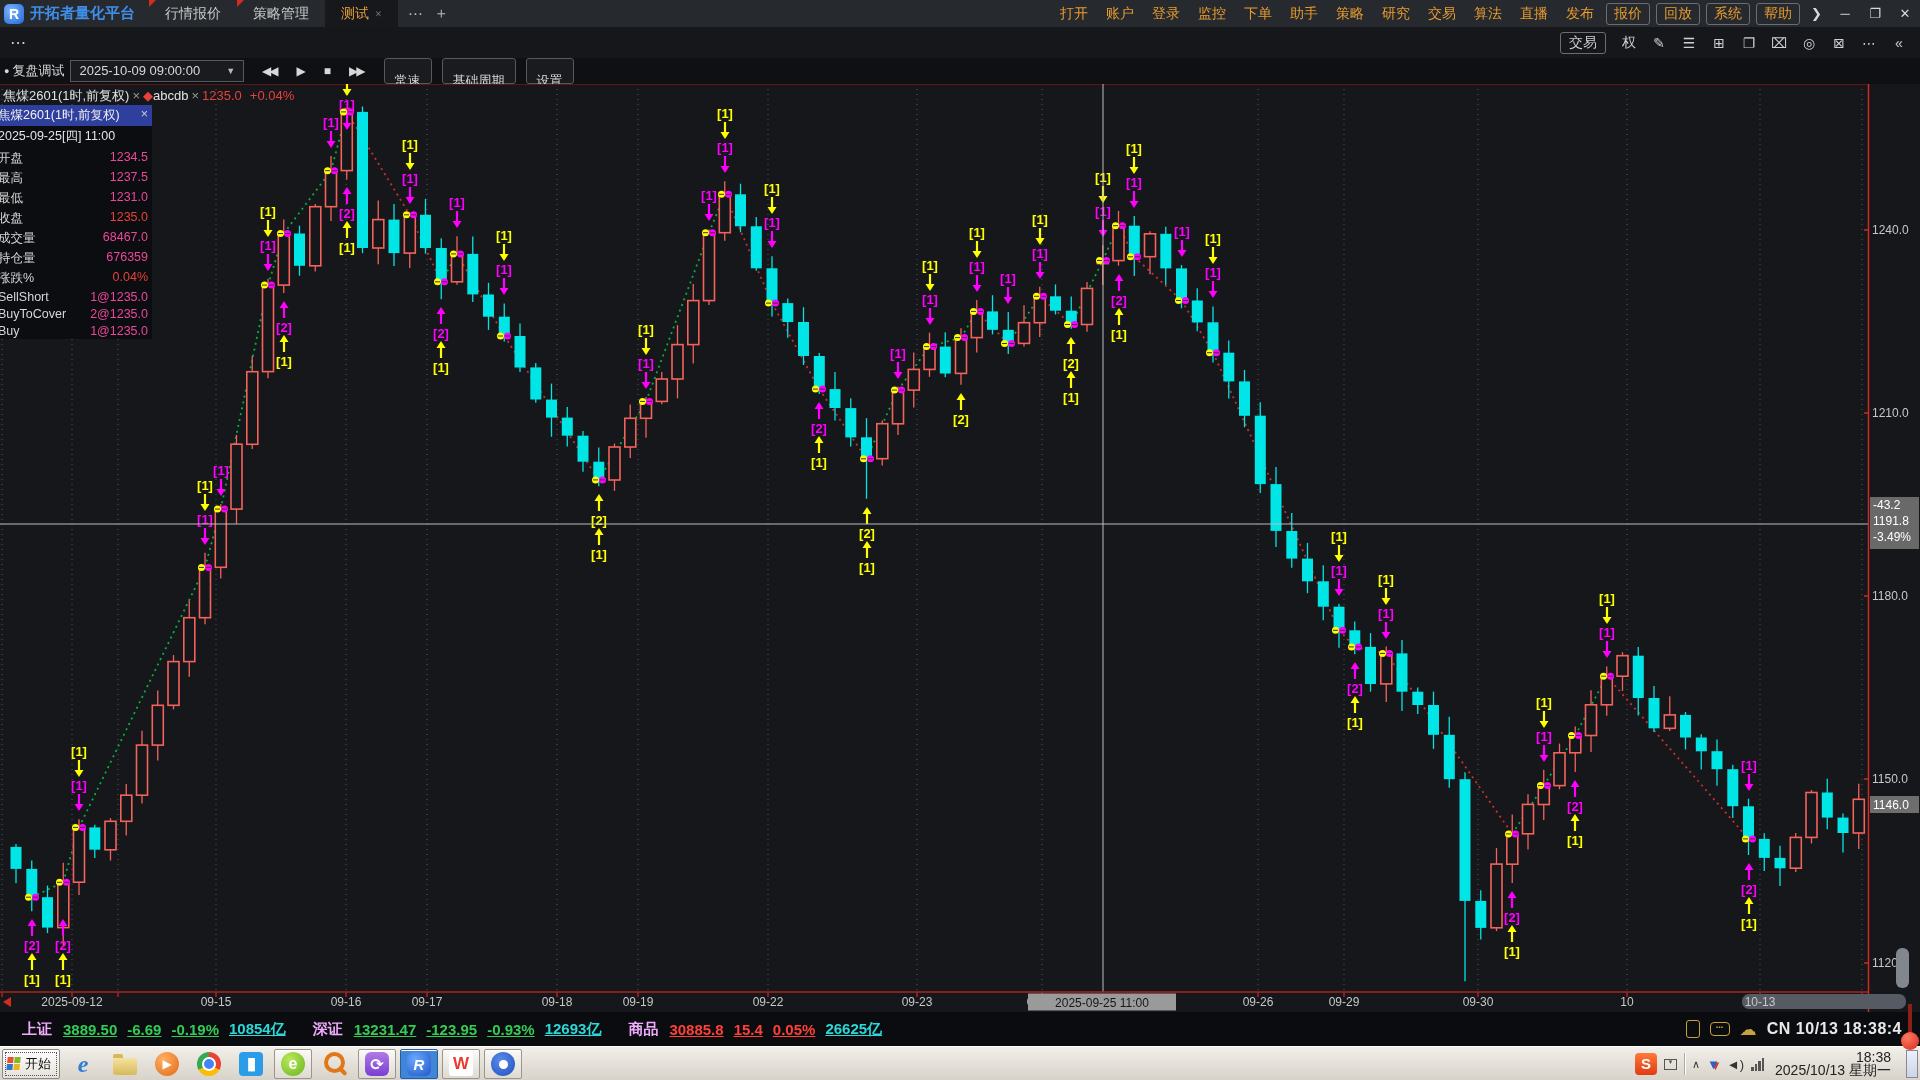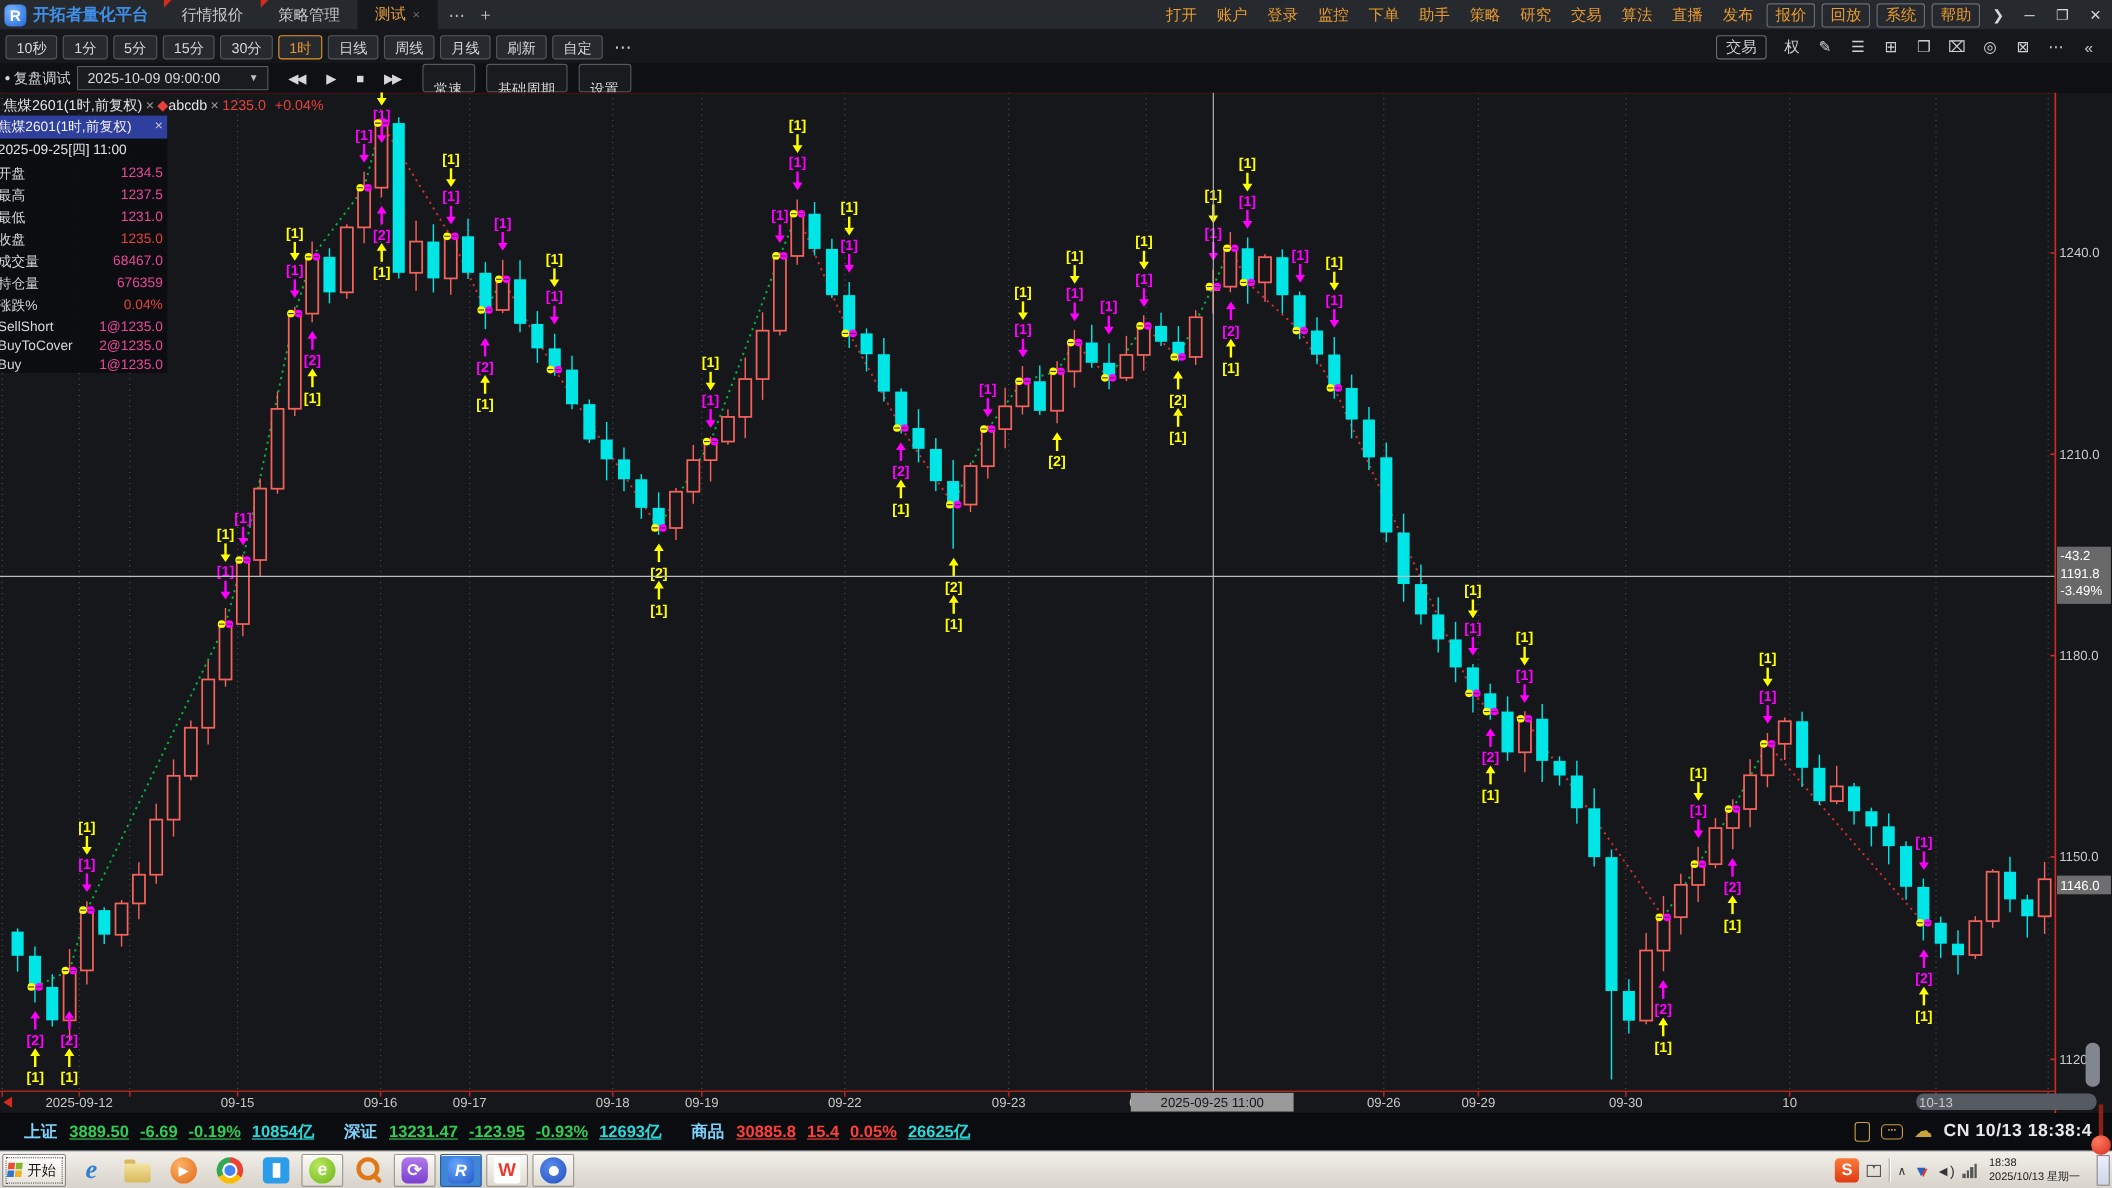--- a/index.html
+++ b/index.html
@@ -58,21 +58,21 @@
               background:rgba(10,12,16,.88);font-size:12.5px;}
   #info-panel .ip-head{background:#2e3f9e;color:#f0f0f0;padding:2px 4px;display:flex;justify-content:space-between;}
   #info-panel .ip-head .x{color:#cfcfcf;}
   #info-panel .ip-date{color:#e4e4e4;padding:2px 4px 3px;}
   .ip-row{display:flex;justify-content:space-between;padding:1.5px 4px;color:#d6d6d6;}
   .ip-row .v{color:#ec4899;}
   .ip-row .v.red{color:#e8413c;}
 
   
   #statusbar{top:1012px;height:34px;background:#0a0c10;display:flex;align-items:center;font-size:15px;font-weight:bold;}
-  .sb-name{color:#7dd3fc;margin:0 6px 0 22px;}
+  .sb-name{color:#f0abfc;margin:0 6px 0 22px;}
   .sb-val{margin:4px 5px;text-decoration:underline;}
   .sb-val.g{color:#33cc55;} .sb-val.r{color:#ff4038;} .sb-val.c{color:#2dd8d8;}
   #sb-right{margin-left:auto;display:flex;align-items:center;gap:10px;margin-right:4px;}
   .sbi{display:inline-block;border:1.5px solid #c8a23c;border-radius:3px;}
   .sbi.monitor{width:12px;height:16px;}
   .sbi.bubble{width:18px;height:12px;border-radius:4px;color:#c8a23c;font-size:8px;line-height:9px;text-align:center;font-weight:bold;}
   .sbi.cloud{border:none;color:#c8a23c;font-size:17px;font-weight:normal;}
   #sb-clock{color:#e8e8e8;font-size:16px;letter-spacing:.5px;margin-right:14px;white-space:nowrap;}
   #pin{position:absolute;right:8px;top:-8px;width:4px;height:36px;background:#8b2018;z-index:3;}
   #pin::after{content:"";position:absolute;left:-7px;bottom:-10px;width:18px;height:18px;border-radius:50%;
@@ -111,21 +111,21 @@
   .ai.qq{border-radius:50%;background:radial-gradient(circle at 40% 35%,#5a8ae8,#2050c0);position:relative;}
   .ai.qq::after{content:"";width:9px;height:9px;border-radius:50%;background:#fff;}
   #tray{margin-left:auto;display:flex;align-items:center;gap:7px;height:100%;}
   #sogou{width:22px;height:22px;border-radius:4px;background:linear-gradient(#ff7a3c,#e03a12);
          color:#fff;font-weight:bold;font-size:15px;text-align:center;line-height:22px;}
   .tray-sep{width:1px;height:22px;background:#aaa;box-shadow:1px 0 0 #fff;}
   .tray-ic{color:#333;font-size:11px;}
   #tray-win{width:11px;height:9px;border:1.5px solid #555;font-size:7px;color:#555;line-height:3px;text-align:center;}
   #vol-bars{display:flex;align-items:flex-end;gap:1px;height:13px;}
   #vol-bars i{display:block;width:2.5px;background:#555;}
-  #tray-clock{font-size:10px;color:#222;text-align:left;line-height:13px;white-space:nowrap;margin:0 4px;}
+  #tray-clock{font-size:14px;color:#222;text-align:right;line-height:13px;white-space:nowrap;margin:0 4px;}
   #show-desktop{width:10px;height:26px;margin:0 2px 0 4px;border:1px solid #8a8a8a;background:linear-gradient(#eef,#cbd6e8);}
   .vz{font-size:13px;color:#2d5fc8;text-shadow:2px 1px 0 #d43b2a;}
 </style>
 </head>
 <body>
 
 <div class="band" id="titlebar">
   <div id="logo">R</div>
   <div id="app-title">开拓者量化平台</div>
   <div id="tabs" style="display: flex;">
@@ -156,33 +156,20 @@
     </div>
   <div id="menu-chevron">❯</div>
   <div id="winctls" style="display:flex;">
       <span class="winctl">─</span>
       <span class="winctl">❐</span>
       <span class="winctl">✕</span>
     </div>
 </div>
 
 <div class="band" id="toolbar">
-  <div id="tf-btns" style="display:flex;align-items:center;">
-      <button class="tf-btn">10秒</button>
-      <button class="tf-btn">1分</button>
-      <button class="tf-btn">5分</button>
-      <button class="tf-btn">15分</button>
-      <button class="tf-btn">30分</button>
-      <button class="tf-btn active">1时</button>
-      <button class="tf-btn">日线</button>
-      <button class="tf-btn">周线</button>
-      <button class="tf-btn">月线</button>
-      <button class="tf-btn">刷新</button>
-      <button class="tf-btn">自定</button>
-    </div>
   <div class="tf-more">⋯</div>
   <div id="toolbar-right">
       <span class="tool-ic boxed">交易</span>
       <span class="tool-ic">权</span>
       <span class="tool-ic">✎</span>
       <span class="tool-ic">☰</span>
       <span class="tool-ic">⊞</span>
       <span class="tool-ic">❐</span>
       <span class="tool-ic">⌧</span>
       <span class="tool-ic">◎</span>

